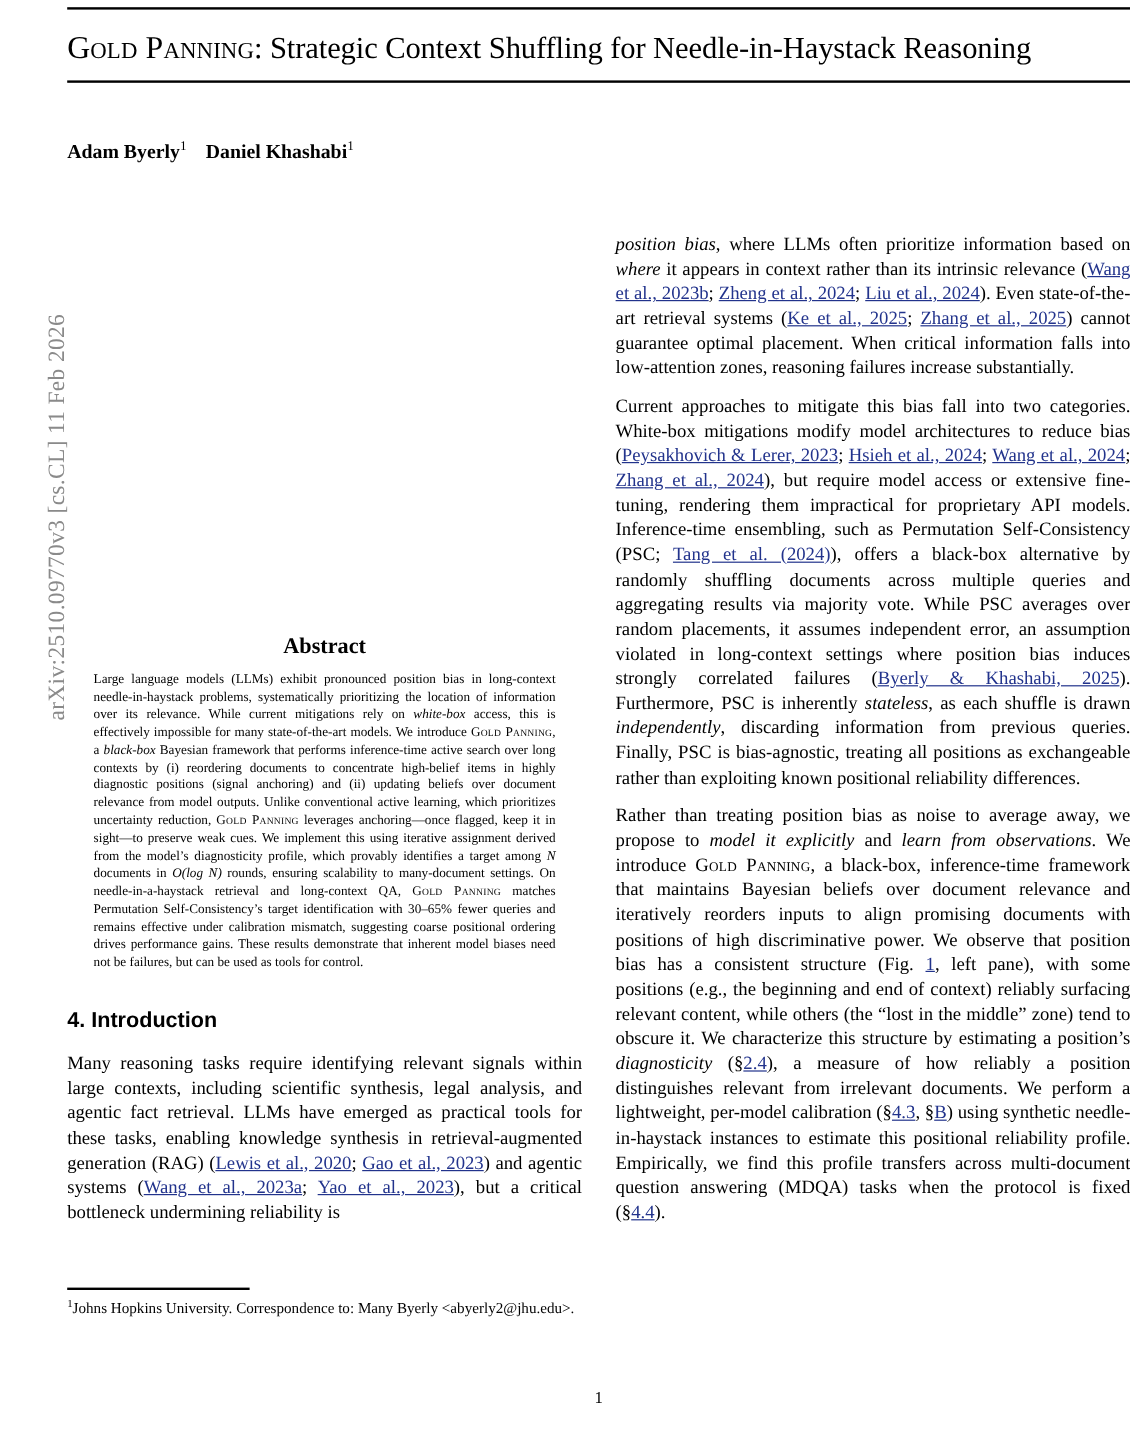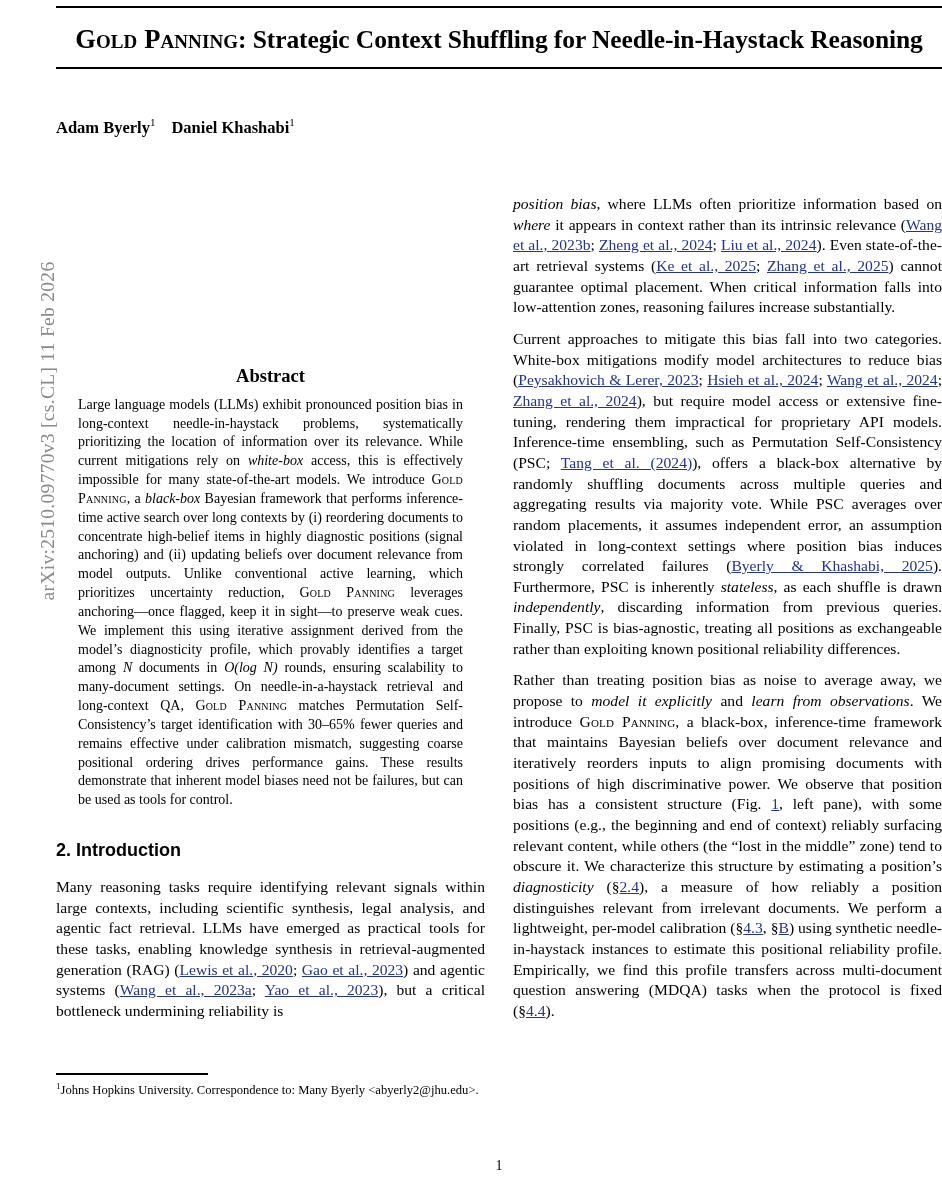--- a/index.html
+++ b/index.html
@@ -42,22 +42,22 @@
   .rule {
     height: 2px;
     background: #000;
     width: 100%;
   }
   .rule-top { margin-top: 6px; }
   .rule-bottom { margin-top: 12px; }
 
   .paper-title {
     font-size: 25.5px;
-    font-weight: bold;
-    text-align: center;
+    font-weight: normal;
+    text-align: left;
     line-height: 1.18;
     margin: 16px 0 0 0;
     letter-spacing: -0.1px;
     white-space: nowrap;
   }
   .sc {
     font-variant: small-caps;
     font-size: 26.5px;
     letter-spacing: 0.1px;
   }
@@ -83,21 +83,21 @@
   }
   .col { width: 429px; }
 
   .abstract-head {
     text-align: center;
     font-size: 18.5px;
     font-weight: bold;
     margin: 0 0 9px 0;
   }
   .abstract-body {
-    font-size: 14px;
+    font-size: 11px;
     line-height: 1.345;
     text-align: justify;
     text-justify: inter-word;
     padding: 0 22px 0 22px;
     margin: 0;
     hyphens: manual;
   }
 
   .sec-head {
     font-family: "Liberation Sans", "DejaVu Sans", sans-serif;
@@ -173,21 +173,21 @@
   <div class="authors"><span>Adam Byerly</span><span class="aff">1</span><span class="auth-gap"></span><span>Daniel Khashabi</span><span class="aff">1</span></div>
 
   <div class="columns">
 
     <div class="col">
 
       <div class="abstract-head">Abstract</div>
 
       <p class="abstract-body"><span>Large language models (LLMs) exhibit pronounced position bias in long-context needle-in-haystack problems, systematically prioritizing the location of information over its relevance. While current mitigations rely on </span><i>white-box</i><span> access, this is effectively impossible for many state-of-the-art models. We introduce </span><span class="scs">Gold Panning</span><span>, a </span><i>black-box</i><span> Bayesian framework that performs inference-time active search over long contexts by (i) reordering documents to concentrate high-belief items in highly diagnostic positions (signal anchoring) and (ii) updating beliefs over document relevance from model outputs. Unlike conventional active learning, which prioritizes uncertainty reduction, </span><span class="scs">Gold Panning</span><span> leverages anchoring—once flagged, keep it in sight—to preserve weak cues. We implement this using iterative assignment derived from the model’s diagnosticity profile, which provably identifies a target among </span><span class="mathit">N</span><span> documents in </span><span class="mathit">O(log N)</span><span> rounds, ensuring scalability to many-document settings. On needle-in-a-haystack retrieval and long-context QA, </span><span class="scs">Gold Panning</span><span> matches Permutation Self-Consistency’s target identification with 30–65% fewer queries and remains effective under calibration mismatch, suggesting coarse positional ordering drives performance gains. These results demonstrate that inherent model biases need not be failures, but can be used as tools for control.</span></p>
 
-      <h2 class="sec-head">2. Introduction</h2>
+      <h2 class="sec-head">4. Introduction</h2>
 
       <p class="body first"><span>Many reasoning tasks require identifying relevant signals within large contexts, including scientific synthesis, legal analysis, and agentic fact retrieval. LLMs have emerged as practical tools for these tasks, enabling knowledge synthesis in retrieval-augmented generation (RAG) (</span><a class="cite" href="#">Lewis et al., 2020</a><span>; </span><a class="cite" href="#">Gao et al., 2023</a><span>) and agentic systems (</span><a class="cite" href="#">Wang et al., 2023a</a><span>; </span><a class="cite" href="#">Yao et al., 2023</a><span>), but a critical bottleneck undermining reliability is </span></p>
 
     </div>
 
     <div class="col">
 
       <p class="body first"><i>position bias</i><span>, where LLMs often prioritize information based on </span><i>where</i><span> it appears in context rather than its intrinsic relevance (</span><a class="cite" href="#">Wang et al., 2023b</a><span>; </span><a class="cite" href="#">Zheng et al., 2024</a><span>; </span><a class="cite" href="#">Liu et al., 2024</a><span>). Even state-of-the-art retrieval systems (</span><a class="cite" href="#">Ke et al., 2025</a><span>; </span><a class="cite" href="#">Zhang et al., 2025</a><span>) cannot guarantee optimal placement. When critical information falls into low-attention zones, reasoning failures increase substantially.</span></p>
 
       <p class="body"><span>Current approaches to mitigate this bias fall into two categories. </span><b>White-box mitigations</b><span> modify model architectures to reduce bias (</span><a class="cite" href="#">Peysakhovich &amp; Lerer, 2023</a><span>; </span><a class="cite" href="#">Hsieh et al., 2024</a><span>; </span><a class="cite" href="#">Wang et al., 2024</a><span>; </span><a class="cite" href="#">Zhang et al., 2024</a><span>), but require model access or extensive fine-tuning, rendering them impractical for proprietary API models. </span><b>Inference-time ensembling</b><span>, such as Permutation Self-Consistency (PSC; </span><a class="cite" href="#">Tang et al. (2024)</a><span>), offers a black-box alternative by randomly shuffling documents across multiple queries and aggregating results via majority vote. While PSC averages over random placements, it assumes independent error, an assumption violated in long-context settings where position bias induces strongly correlated failures (</span><a class="cite" href="#">Byerly &amp; Khashabi, 2025</a><span>). Furthermore, PSC is inherently </span><i>stateless</i><span>, as each shuffle is drawn </span><i>independently</i><span>, discarding information from previous queries. Finally, PSC is bias-agnostic, treating all positions as exchangeable rather than exploiting known positional reliability differences.</span></p>

